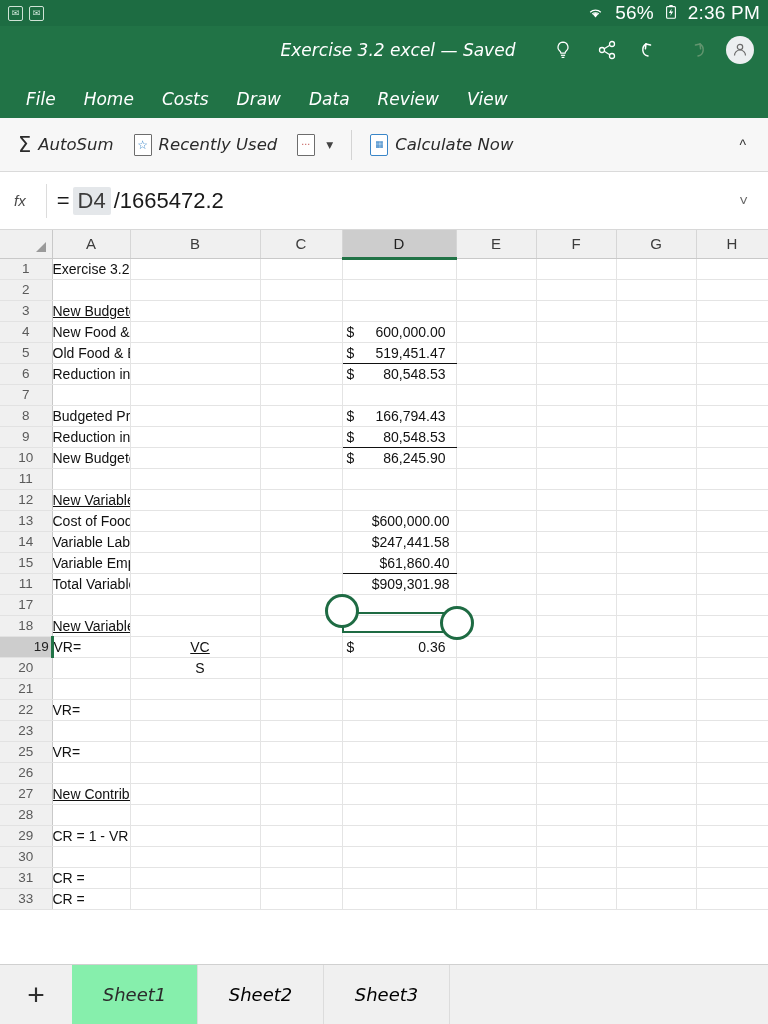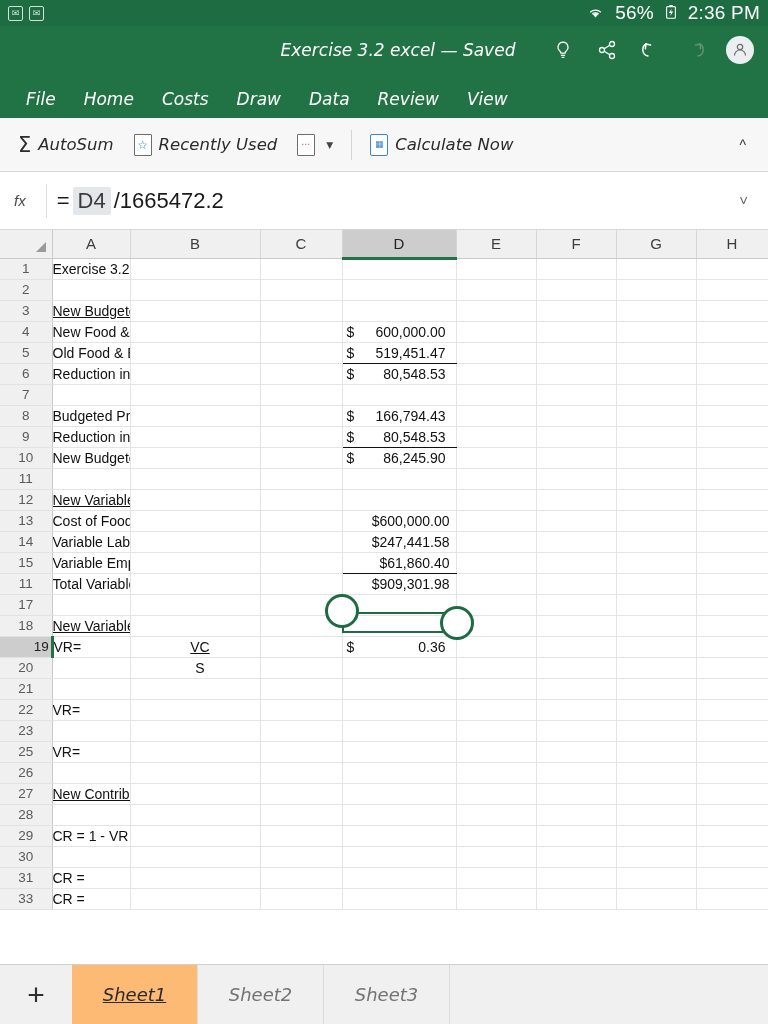--- a/index.html
+++ b/index.html
@@ -152,24 +152,24 @@
   .sheetbar {
     height: 60px; background: #f0f0f0; border-top: 1px solid #d0d0d0;
     display: flex; align-items: stretch; flex: 0 0 60px;
   }
   .addsheet {
     width: 72px; display: flex; align-items: center; justify-content: center;
     font-size: 30px; color: #2f2f2f; font-weight: 300;
   }
   .sheettab {
     min-width: 126px; padding: 0 18px; display: flex; align-items: center; justify-content: center;
-    font-size: 18px; font-style: italic; font-family: "DejaVu Sans", sans-serif; color: #737373;
+    font-size: 18px; font-style: italic; font-family: "DejaVu Sans", sans-serif; color: #000000;
     border-right: 1px solid #dcdcdc;
   }
-  .sheettab.active { background: #fdba74; color: #2b2b2b; text-decoration: underline; }
+  .sheettab.active { background: #86efac; color: #2b2b2b; }
 </style>
 </head>
 <body>
 
 <div id="app">
 
   <div class="statusbar">
     <div class="sb-left">
       <span class="app-glyph">✉</span>
       <span class="app-glyph">✉</span>

